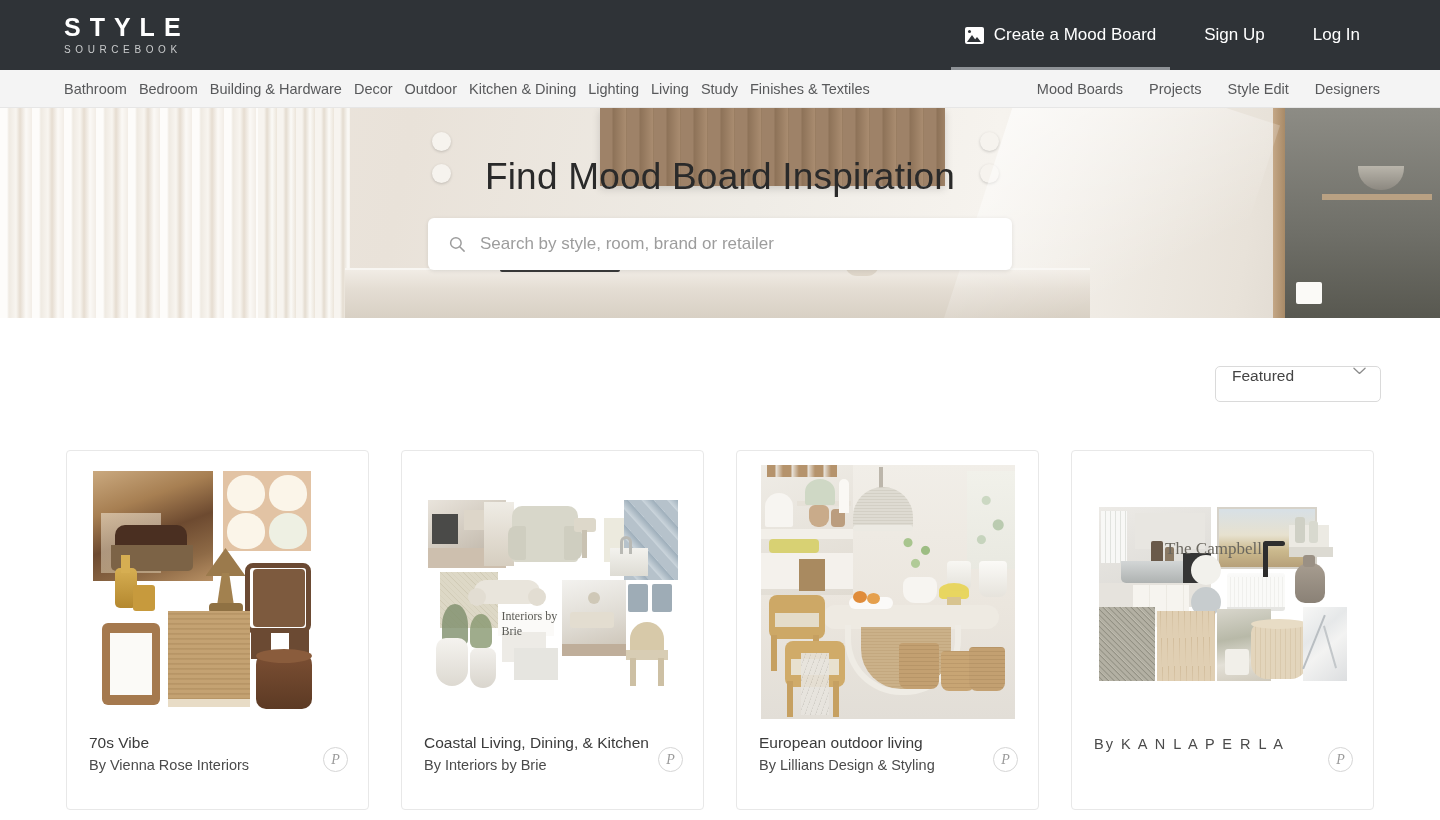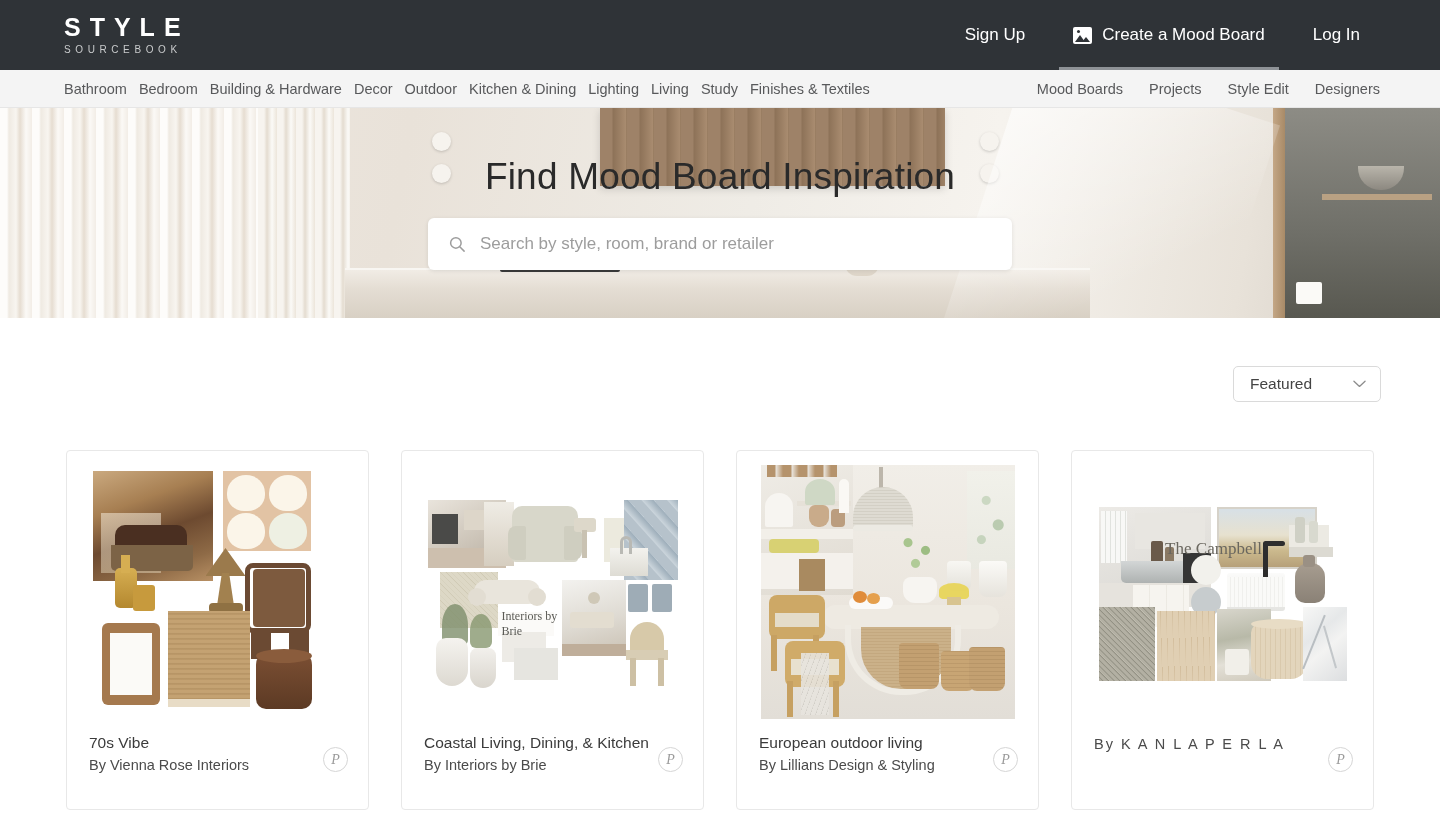--- a/index.html
+++ b/index.html
@@ -153,23 +153,23 @@
   .search-input {
     border: none; outline: none; background: transparent;
     font-family: "Liberation Sans", sans-serif; font-size: 17px;
     color: #3a3a3a; margin-left: 14px; width: 500px;
   }
   .search-input::placeholder { color: #9d9d9d; }
 
   
   .sortbar { height: 132px; display: flex; align-items: center; justify-content: flex-end; }
   .select-box {
-    width: 148px; height: 36px; margin-right: 59px;
+    width: 166px; height: 36px; margin-right: 59px;
     border: 1px solid #dadada; border-radius: 5px; background: #fff;
-    display: flex; align-items: center; cursor: pointer;
+    display: flex; cursor: pointer;
   }
   .select-label { font-size: 15.5px; color: #444; margin-left: 16px; }
   .chev { margin-left: auto; margin-right: 14px; width: 13px; height: 8px; }
 
   
   .grid {
     display: flex; gap: 32px; padding: 0 66px; align-items: stretch;
   }
   .card {
     width: 305px; height: 360px; border: 1px solid #e8e8e8; border-radius: 4px;
@@ -200,28 +200,28 @@
 </style>
 </head>
 <body>
 
 <div class="topbar">
   <div class="logo">
     <span class="logo-main">STYLE</span>
     <span class="logo-sub">SOURCEBOOK</span>
   </div>
   <div class="top-nav">
-    <div class="top-nav-item">
-      <span>Sign Up</span>
-    </div>
     <div class="top-nav-item active">
       <span class="img-icon">
           <i></i>
         </span>
       <span>Create a Mood Board</span>
+    </div>
+    <div class="top-nav-item">
+      <span>Sign Up</span>
     </div>
     <div class="top-nav-item">
       <span>Log In</span>
     </div>
   </div>
 </div>
 
 <div class="subnav">
   <div class="subnav-left">
     <a>Bathroom</a>

